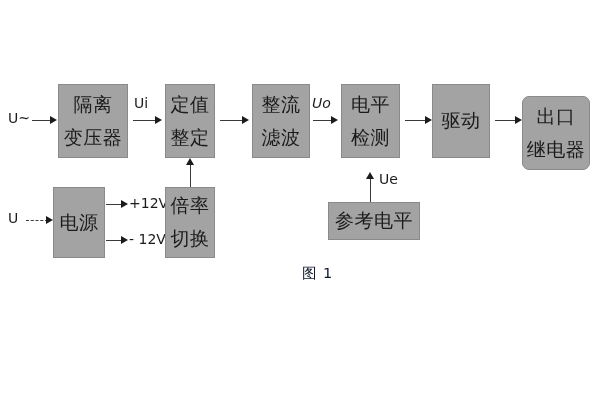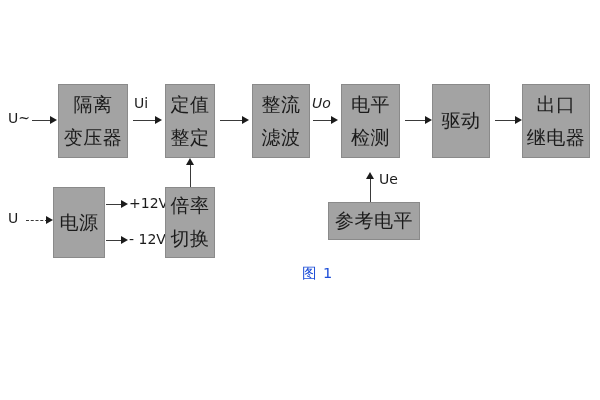--- a/index.html
+++ b/index.html
@@ -75,21 +75,21 @@
   }
   
   .dash {
     position: absolute;
     height: 0;
     border-top: 1.6px dashed #3a3a3a;
   }
 
   .caption {
     position: absolute;
-    color: #1d4ed8;
+    color: #0f172a;
     font-size: 14.5px;
     letter-spacing: 1px;
     white-space: nowrap;
   }
 </style>
 </head>
 <body>
 
 <div id="canvas">
 
@@ -135,21 +135,21 @@
   <div class="hline" style="left:405px; top:120px; width:22px;"></div>
   <div class="arr-r" style="left:425px; top:116px;"></div>
 
   <div class="block single" style="left:432px; top:84px; width:58px; height:74px;align-items:center;">
     <span class="ln">驱动</span>
   </div>
 
   <div class="hline" style="left:495px; top:120px; width:22px;"></div>
   <div class="arr-r" style="left:515px; top:116px;"></div>
 
-  <div class="block" style="left:522px; top:84px; width:68px; height:74px;">
+  <div class="block" style="left:522px; top:96px; width:68px; height:74px;border-radius:7px;">
     <span class="ln">出口</span>
     <span class="ln">继电器</span>
   </div>
 
   <div class="block single" style="left:53px; top:187px; width:52px; height:71px;">
     <span class="ln">电源</span>
   </div>
 
   <div class="hline" style="left:106px; top:204px; width:17px;"></div>
   <div class="arr-r" style="left:121px; top:200px;"></div>

